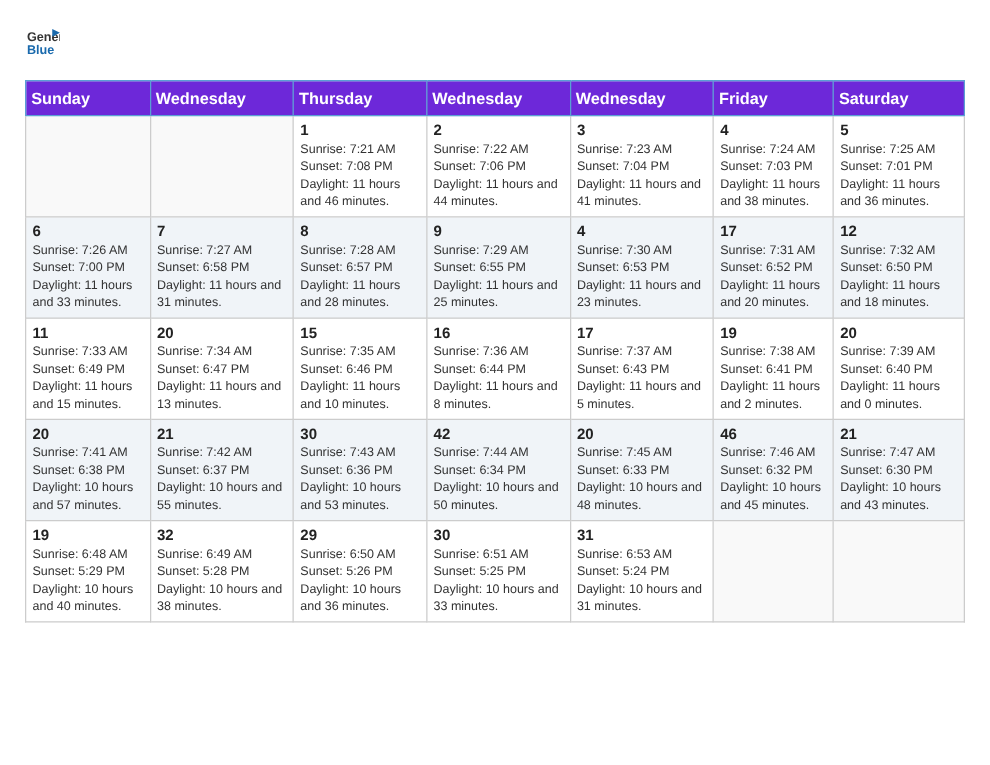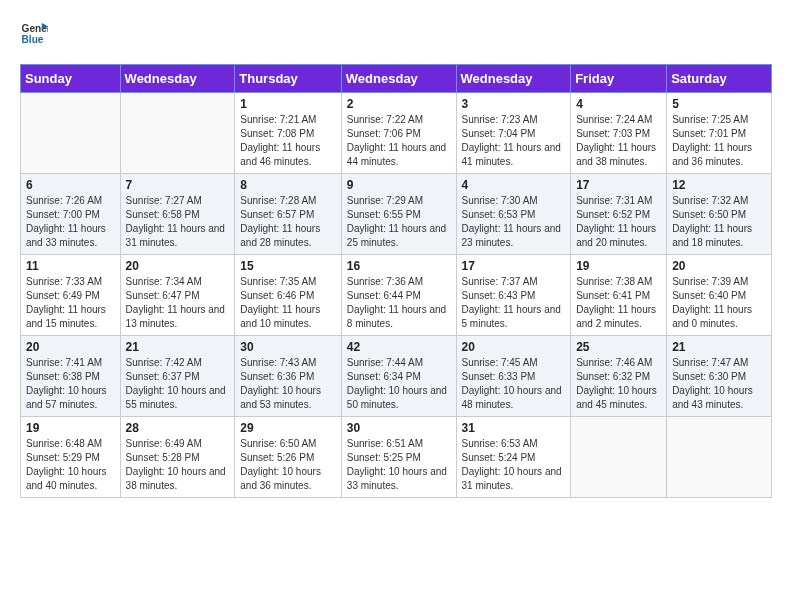--- a/index.html
+++ b/index.html
@@ -316,21 +316,21 @@
       </td>
         <td>
         <div class="day-num">20</div>
         <div class="day-info">
           Sunrise: 7:45 AM<br>
           Sunset: 6:33 PM<br>
           Daylight: 10 hours and 48 minutes.
         </div>
       </td>
         <td>
-        <div class="day-num">25</div>
+        <div class="day-num">46</div>
         <div class="day-info">
           Sunrise: 7:46 AM<br>
           Sunset: 6:32 PM<br>
           Daylight: 10 hours and 45 minutes.
         </div>
       </td>
         <td>
         <div class="day-num">21</div>
         <div class="day-info">
           Sunrise: 7:47 AM<br>
@@ -342,21 +342,21 @@
       <tr>
         <td>
         <div class="day-num">19</div>
         <div class="day-info">
           Sunrise: 6:48 AM<br>
           Sunset: 5:29 PM<br>
           Daylight: 10 hours and 40 minutes.
         </div>
       </td>
         <td>
-        <div class="day-num">28</div>
+        <div class="day-num">32</div>
         <div class="day-info">
           Sunrise: 6:49 AM<br>
           Sunset: 5:28 PM<br>
           Daylight: 10 hours and 38 minutes.
         </div>
       </td>
         <td>
         <div class="day-num">29</div>
         <div class="day-info">
           Sunrise: 6:50 AM<br>

